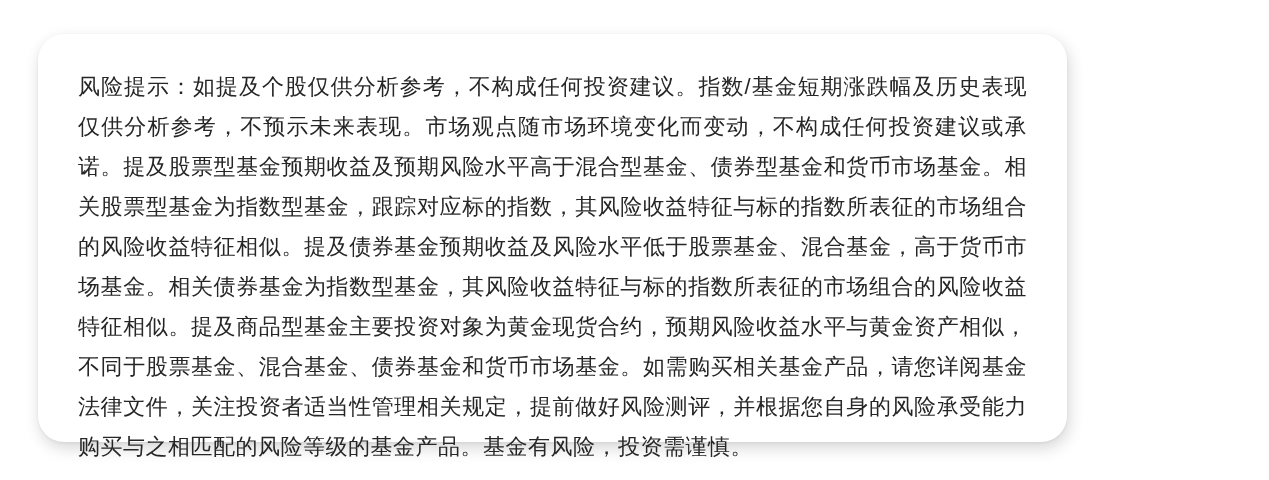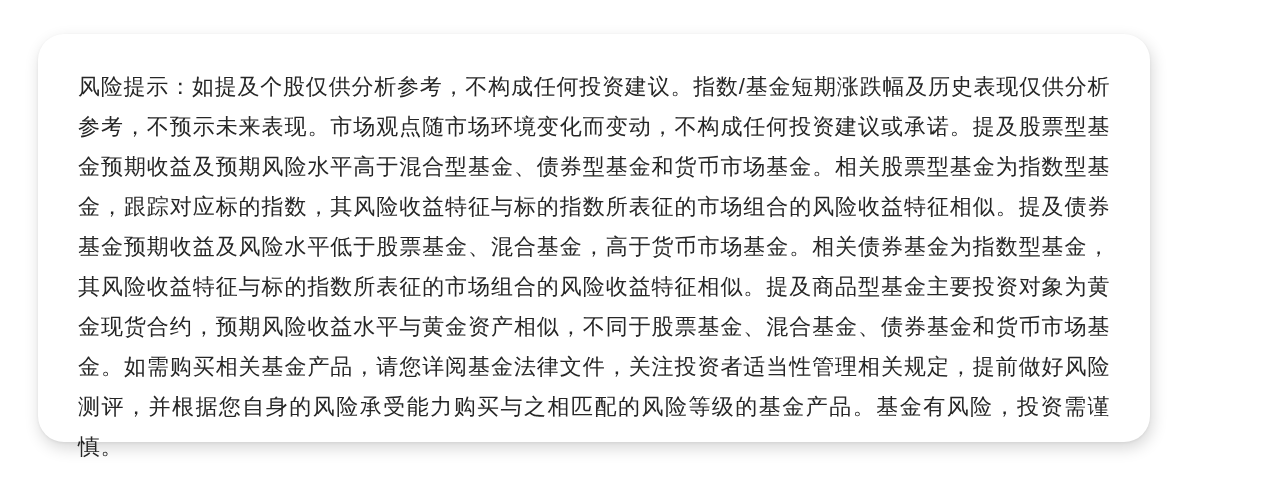--- a/index.html
+++ b/index.html
@@ -16,21 +16,21 @@
     position: relative;
     width: 1269px;
     height: 480px;
     background: #ffffff;
   }
 
   .disclaimer-card {
     position: absolute;
     left: 38px;
     top: 34px;
-    width: 1112px;
+    width: 1029px;
     height: 408px;
     background: #ffffff;
     border-radius: 26px;
     box-shadow: 2px 6px 16px rgba(0, 0, 0, 0.16),
                 0 1px 3px rgba(0, 0, 0, 0.06);
     padding: 33px 40px 0 40px;
   }
 
   .disclaimer-text {
     font-size: 22px;

